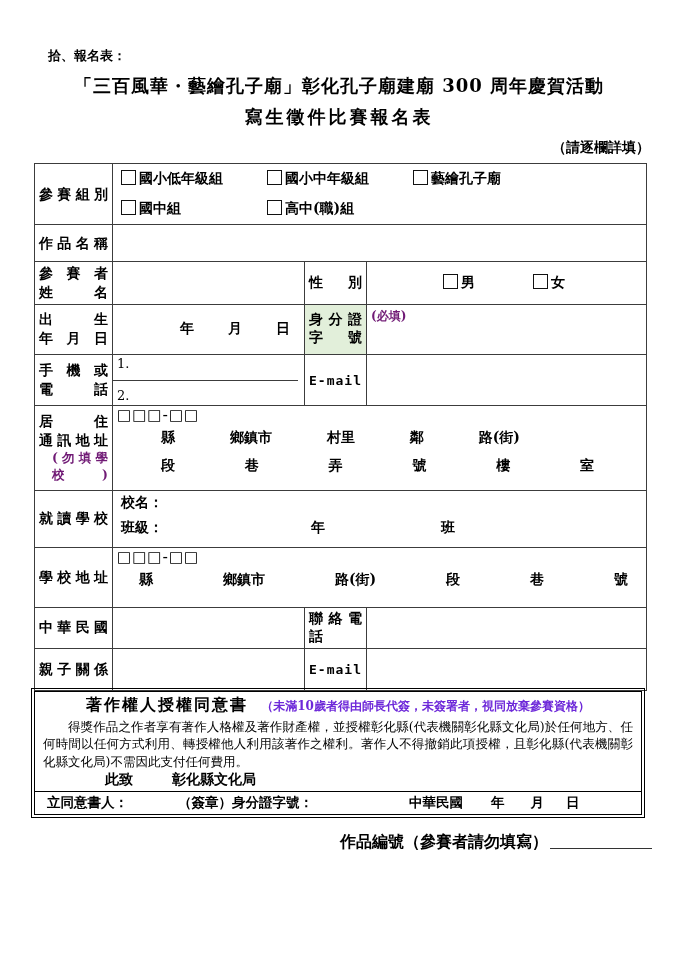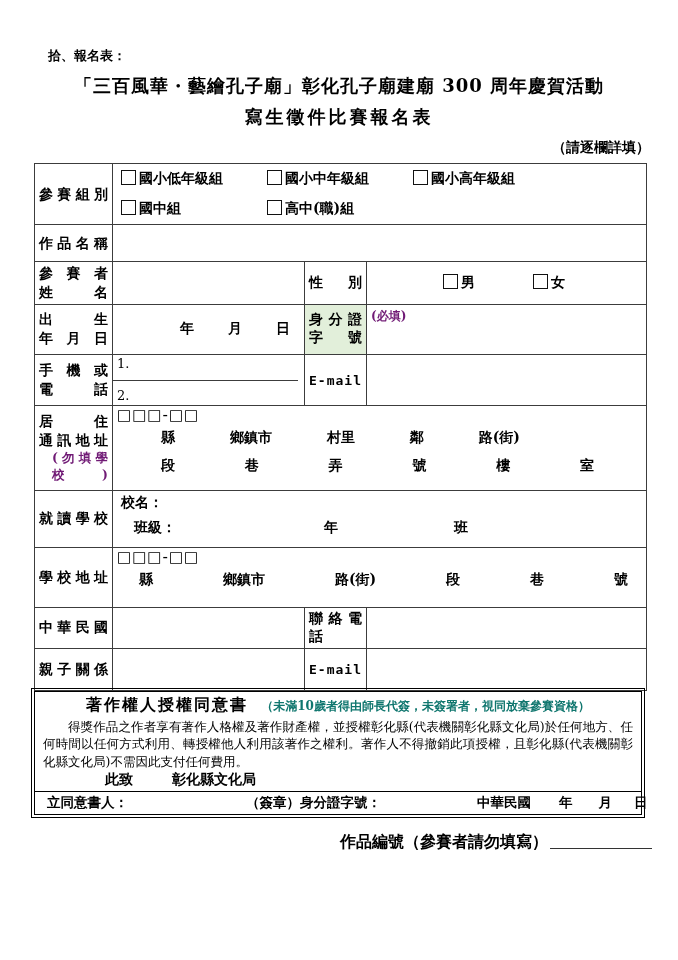--- a/index.html
+++ b/index.html
@@ -40,43 +40,43 @@
   .phone-cell .p2{position:absolute;left:4px;bottom:2px;font-size:13px;}
   .phone-cell .divider{position:absolute;left:0;right:6px;top:50%;border-top:1px solid #3c3c3c;}
   
   .postal{font-family:"DejaVu Sans","Liberation Sans",sans-serif;font-size:15px;letter-spacing:1px;line-height:1;}
   .addr-line{display:flex;justify-content:space-between;font-weight:600;}
   .addr-home1{padding:6px 122px 0 44px;}
   .addr-home2{padding:10px 48px 2px 44px;}
   .addr-school{padding:6px 14px 2px 22px;}
   .school-line1{padding:1px 4px;font-weight:600;}
   .school-line2{display:flex;padding:6px 4px 1px 4px;font-weight:600;}
-  .school-line2 .t1{margin-left:13px;}
+  .school-line2 .t1{margin-left:0;}
   .school-line2 .t2{margin-left:148px;}
   .school-line2 .t3{margin-left:116px;}
   
   .consent{
     position:absolute;left:31px;top:688px;width:614px;height:130px;
     border:4px double #000;box-sizing:border-box;
   }
   .consent-head{text-align:center;margin-top:3px;white-space:nowrap;}
   .consent-title{font-size:16px;font-weight:bold;letter-spacing:2px;}
-  .consent-note{font-size:12px;font-weight:bold;color:#0f766e;margin-left:8px;}
+  .consent-note{font-size:12px;font-weight:bold;color:#6d28d9;margin-left:8px;}
   .consent-body{
     margin:2px 8px 0 8px;font-size:12.5px;line-height:1.38;text-align:justify;
     text-indent:2em;font-weight:500;
   }
   .consent-salute{margin:1px 0 0 70px;font-size:14px;font-weight:bold;}
   .consent-salute .auth{margin-left:34px;}
   .consent-sign{
     position:absolute;left:0;right:0;bottom:0;height:22px;border-top:1px solid #000;
     display:flex;align-items:center;font-size:13.5px;font-weight:bold;white-space:nowrap;
   }
   .consent-sign .s1{margin-left:12px;}
-  .consent-sign .s2{margin-left:118px;}
+  .consent-sign .s2{margin-left:50px;}
   .consent-sign .s3{margin-left:96px;}
   .consent-sign .s4{margin-left:28px;}
   .consent-sign .s5{margin-left:26px;}
   .consent-sign .s6{margin-left:22px;}
   
   .footer-note{position:absolute;top:832px;left:340px;font-size:16px;font-weight:bold;white-space:nowrap;}
   .footer-blank{display:inline-block;width:102px;border-bottom:1.5px solid #333;height:14px;vertical-align:-2px;margin-left:2px;}
 </style>
 </head>
 <body>
@@ -98,21 +98,21 @@
 
     <tbody>
         <tr style="height:61px">
       <td class="lab">
             <span class="jline">參賽組別</span>
           </td>
       <td colspan="3">
         <div class="cat-grid">
           <span><span class="cb"></span><span>國小低年級組</span></span>
           <span><span class="cb"></span><span>國小中年級組</span></span>
-          <span><span class="cb"></span><span>國小高年級組</span></span>
+          <span><span class="cb"></span><span>藝繪孔子廟</span></span>
           <span><span class="cb"></span><span>國中組</span></span>
           <span><span class="cb"></span><span>高中(職)組</span></span>
         </div>
       </td>
     </tr>
 
     <tr style="height:37px">
       <td class="lab">
             <span class="jline">作品名稱</span>
           </td>

